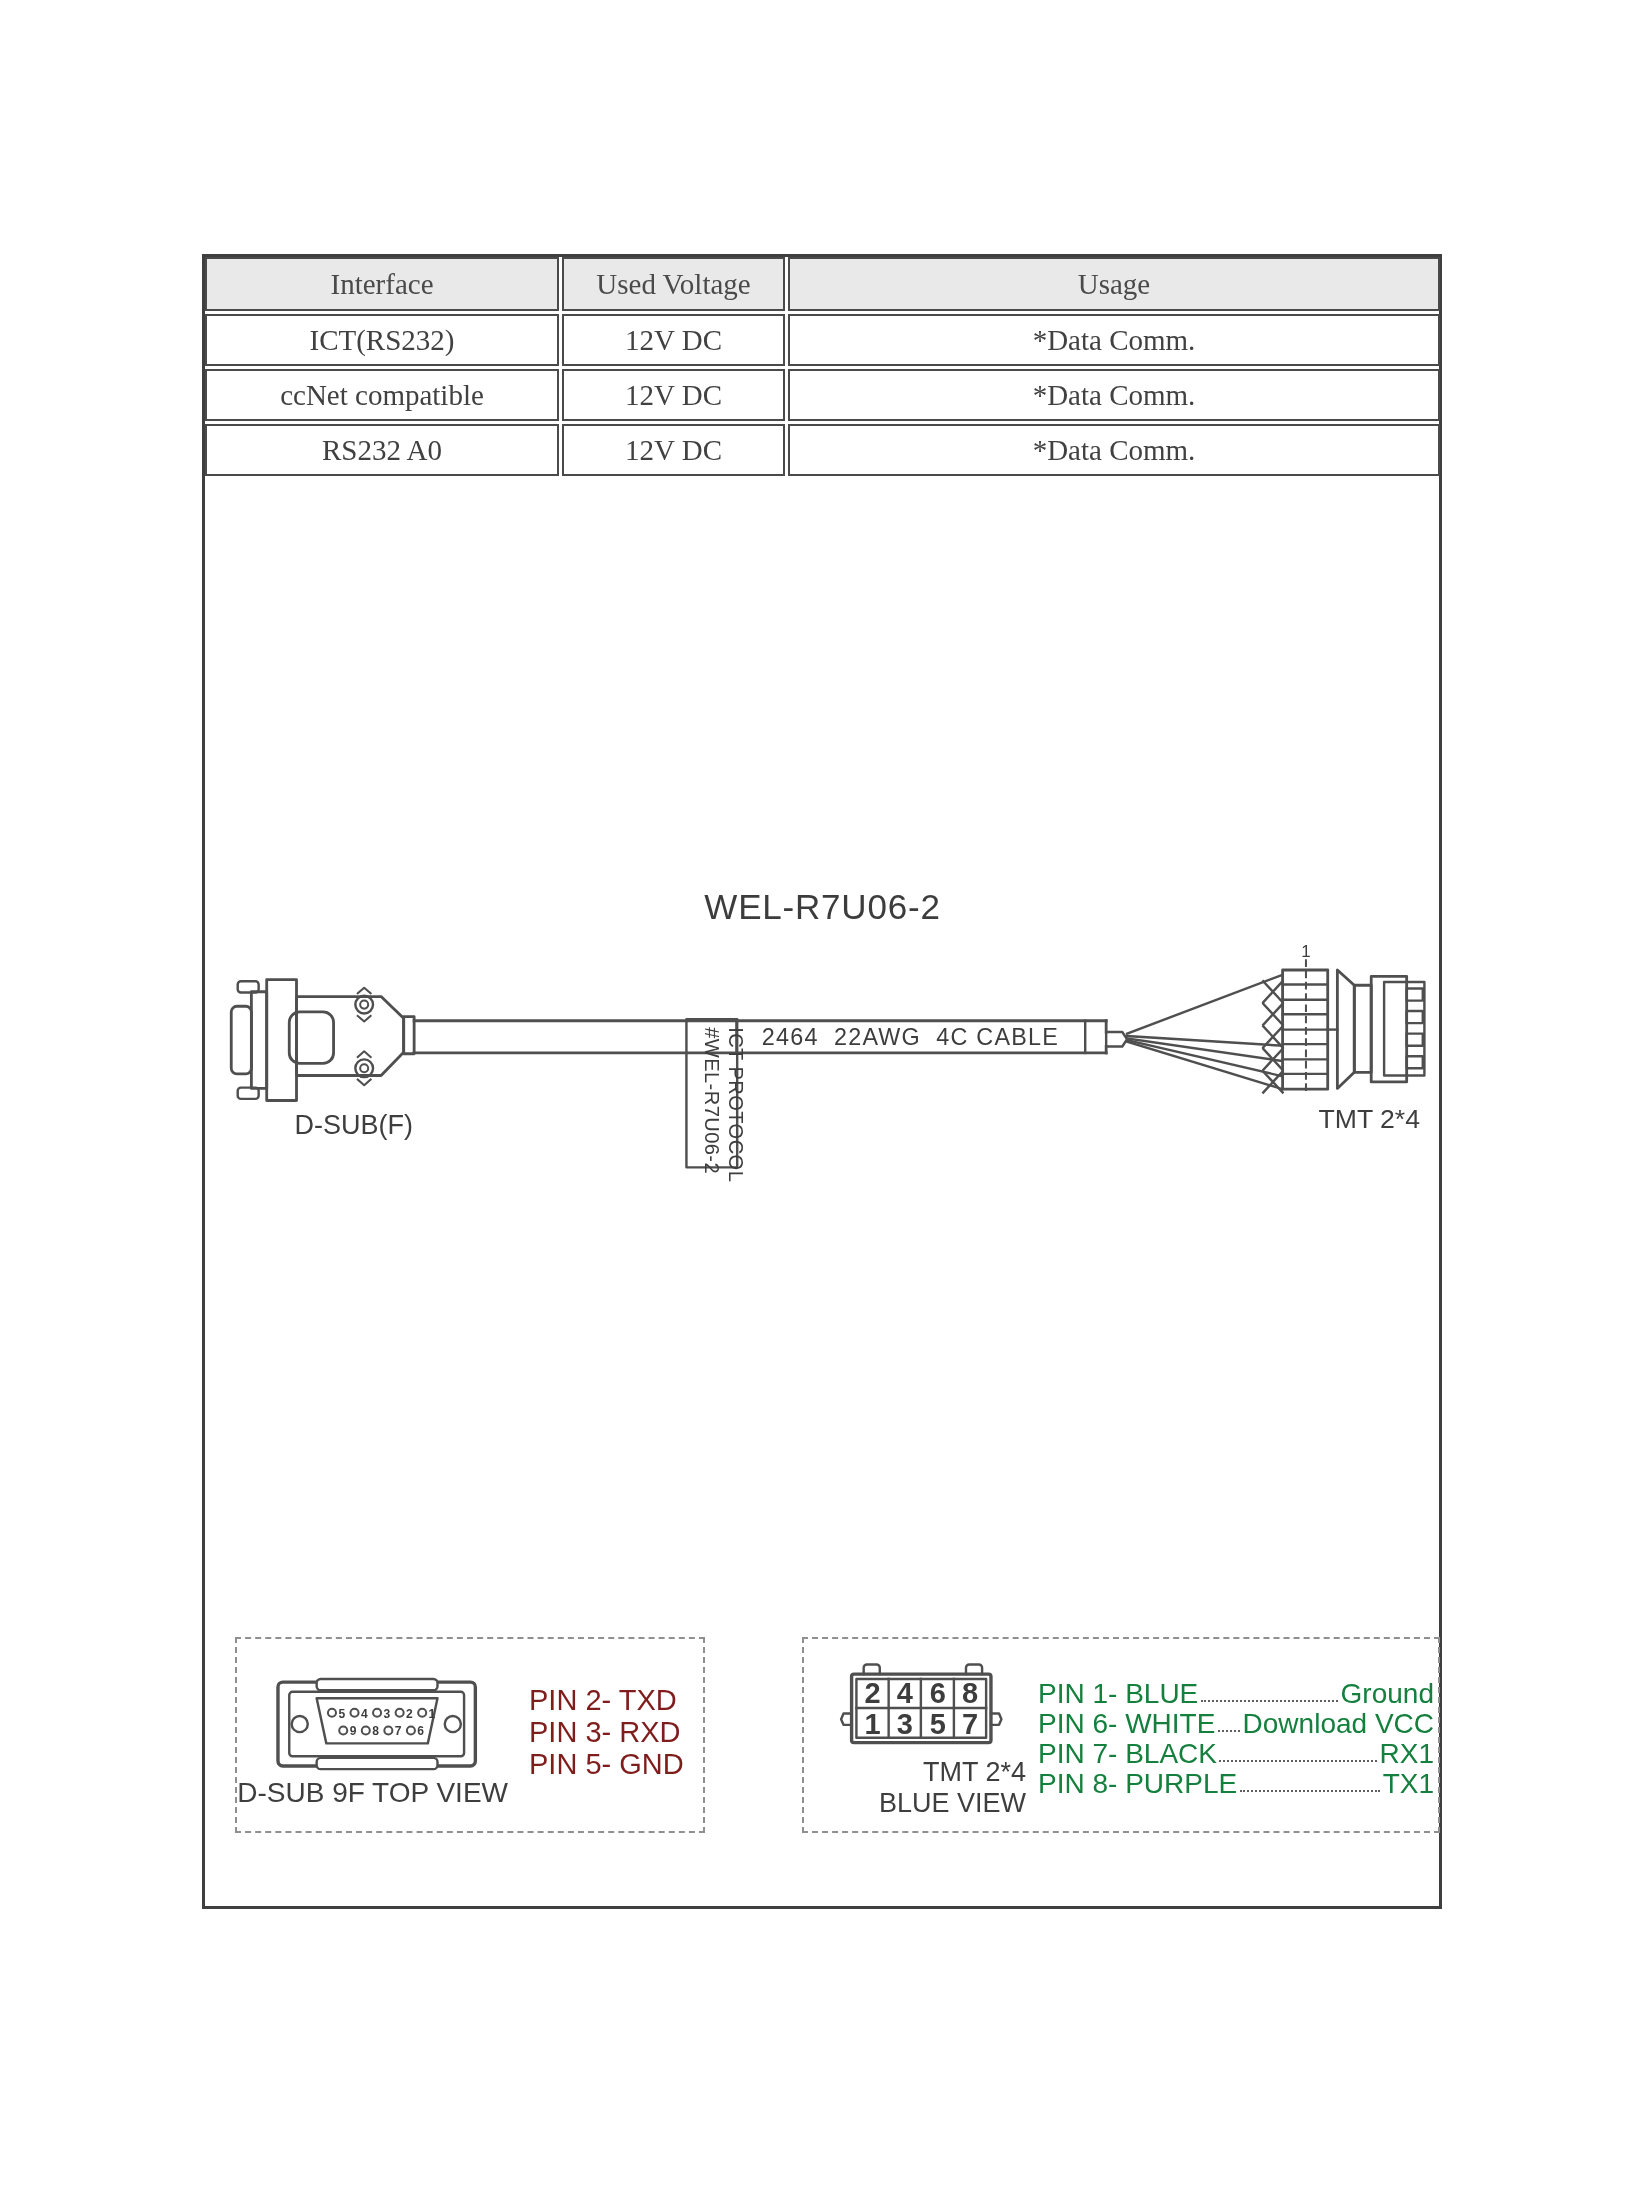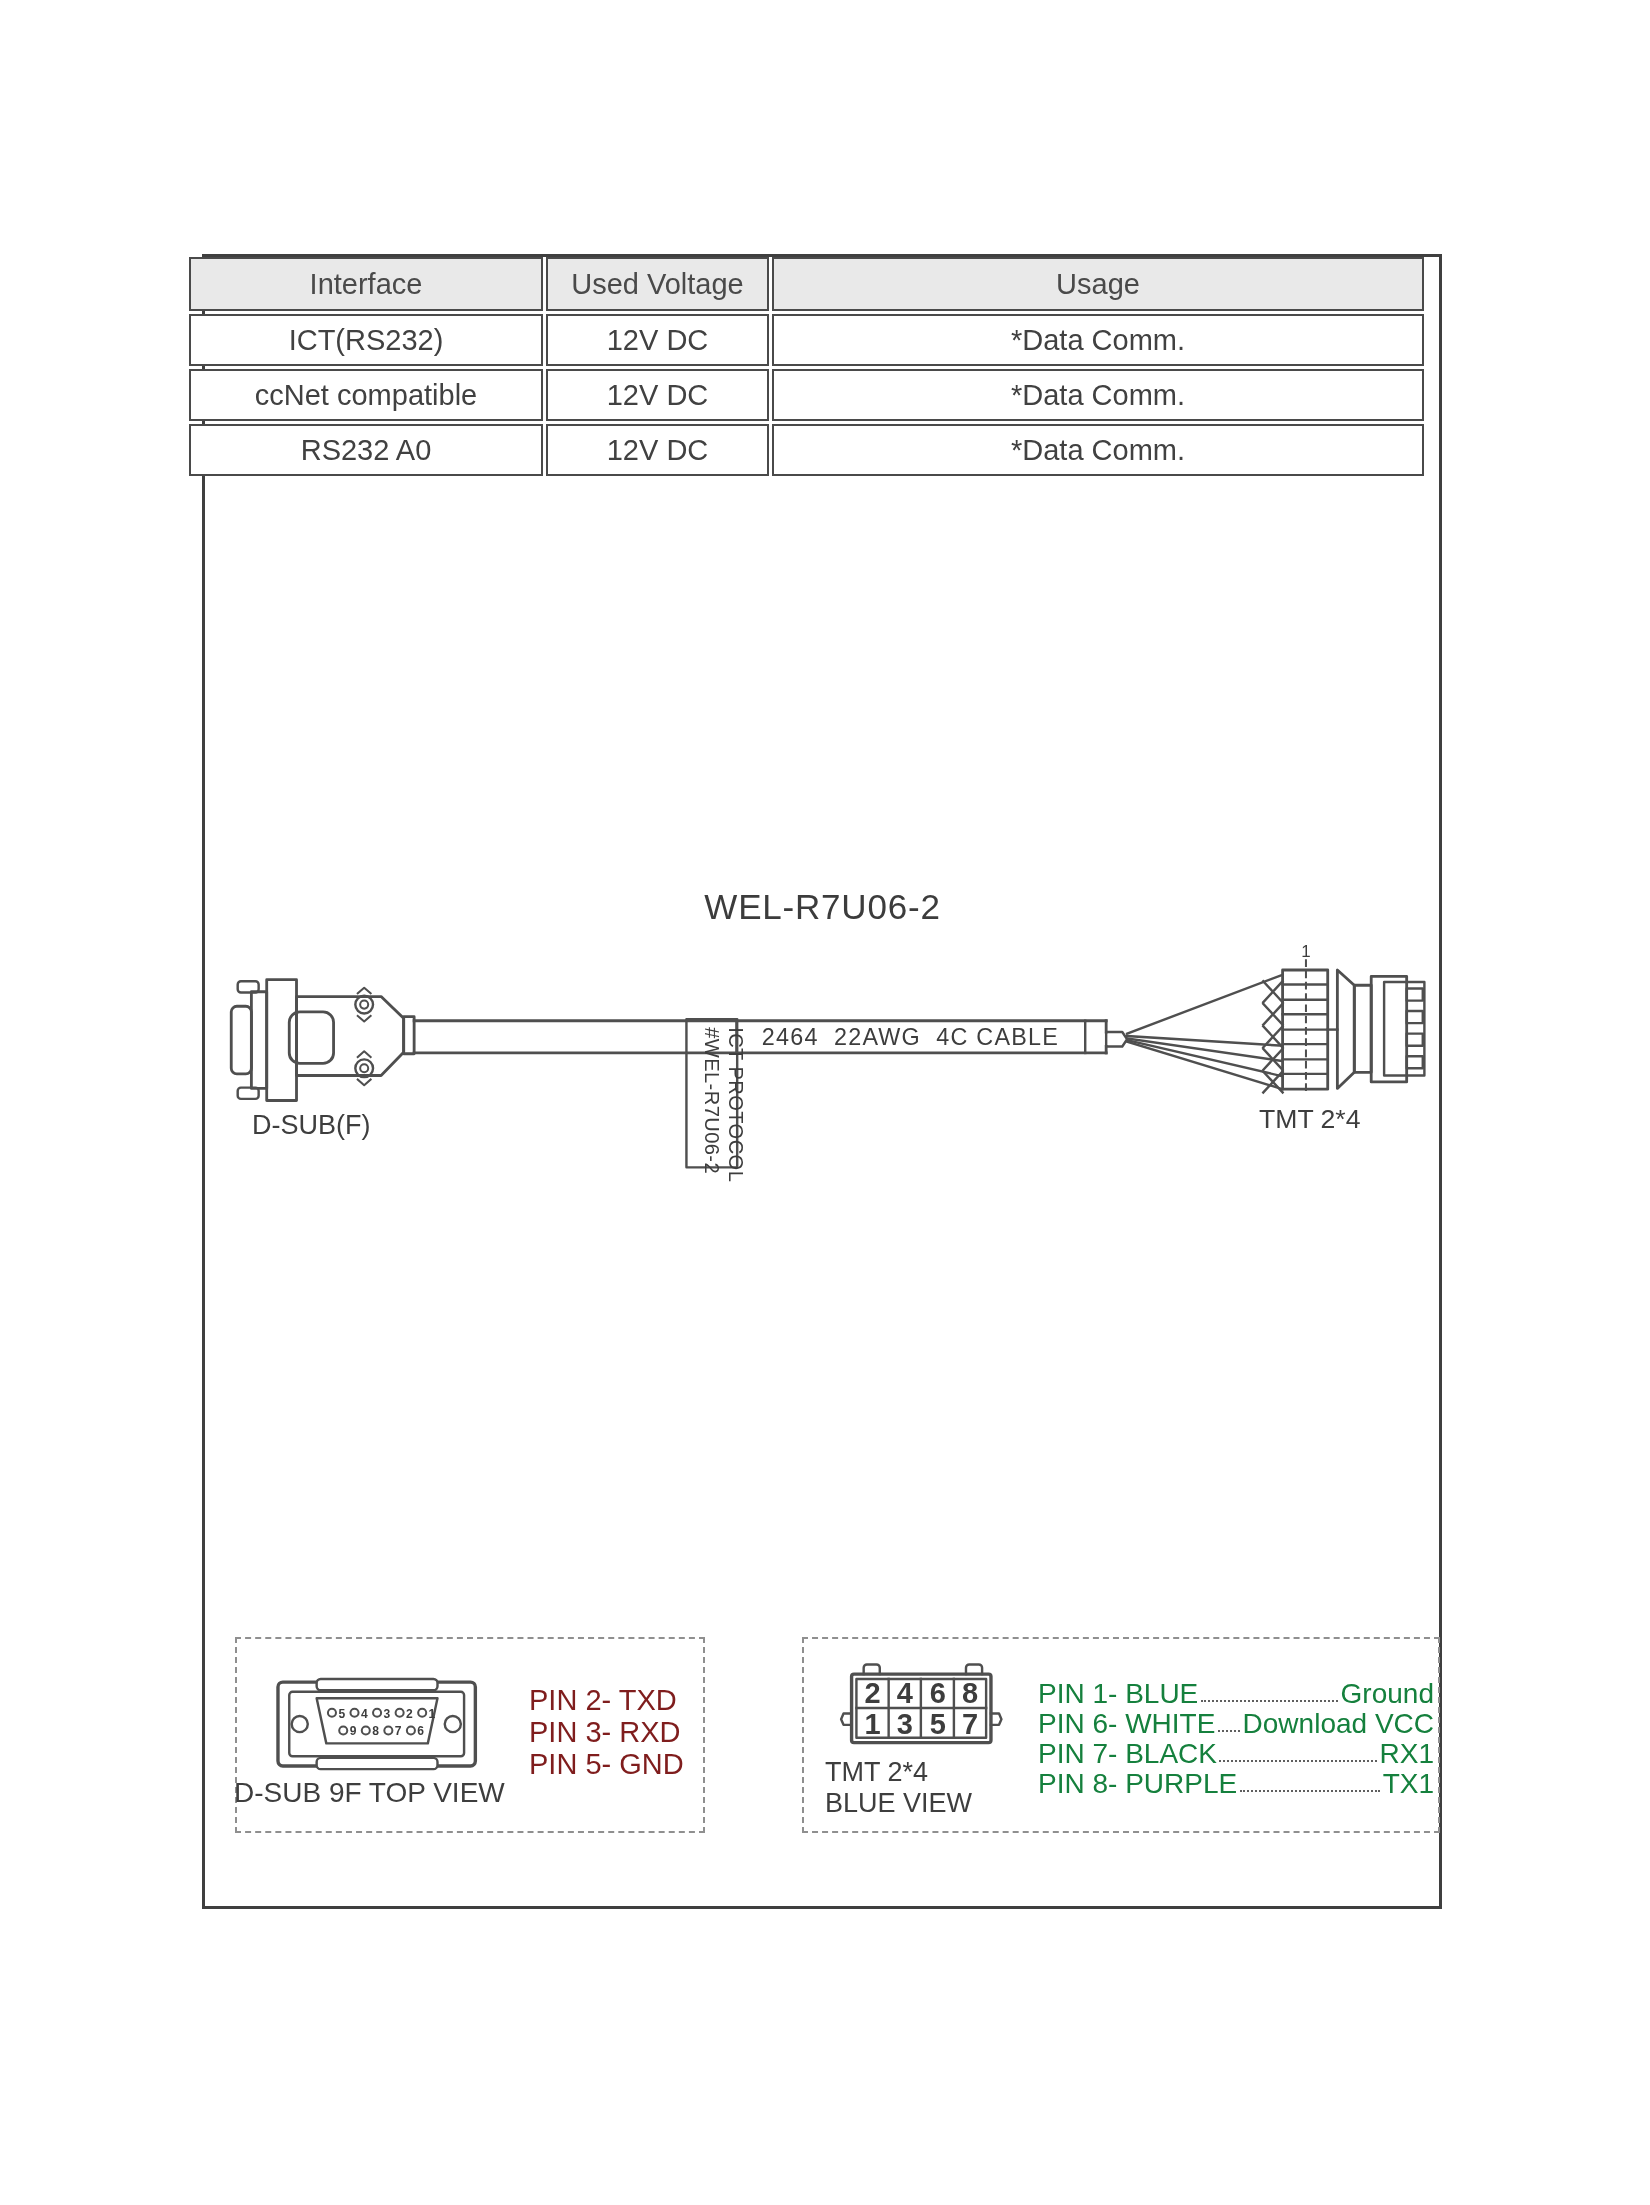--- a/index.html
+++ b/index.html
@@ -1,31 +1,31 @@
 <!DOCTYPE html>
 <html style="font-size:13px"><head>
 <meta charset="utf-8">
 <style>
   html,body{margin:0;padding:0;background:#fff;}
   .canvas{position:relative;width:1650px;height:2205px;background:#ffffff;overflow:hidden;
           font-family:"Liberation Sans",sans-serif;color:#3d3d3d;}
   .page-border{position:absolute;left:202px;top:254px;width:1234px;height:1649px;
                border:3.2px solid #3f3f3f;background:transparent;}
   
-  table.spec{position:absolute;left:186px;top:254px;width:1241px;
-             border-collapse:separate;border-spacing:3.2px;table-layout:fixed;}
+  table.spec{position:absolute;left:202px;top:254px;width:1241px;
+             border-collapse:separate;border-spacing:3.2px;table-layout:fixed;font-family:Liberation Serif, serif;}
   table.spec th,table.spec td{border:2.4px solid #4a4a4a;text-align:center;vertical-align:middle;
              font-size:29px;font-weight:400;padding:0;background:#ffffff;color:#414141;}
   table.spec th{height:50px;background:#e9e9e9;color:#4a4a4a;}
   table.spec td{height:48px;}
   .c1{width:350px;} .c2{width:219px;}
   
   .title{position:absolute;left:202px;top:887px;width:1241px;text-align:center;
          font-size:35px;letter-spacing:0.8px;color:#3c3c3c;}
-  .lbl{position:absolute;font-size:27px;color:#3e3e3e;text-align:left;white-space:nowrap;}
+  .lbl{position:absolute;font-size:27px;color:#3e3e3e;text-align:right;white-space:nowrap;}
   .dsub-label{left:252px;top:1110px;width:161px;}
   .tmt-label{left:1259px;top:1104px;width:161px;font-size:26.6px;}
   .dsub-caption{left:234px;top:1777px;width:274px;font-size:28px;}
   .tmt-caption1{left:825px;top:1757px;width:201px;}
   .tmt-caption2{left:825px;top:1788px;width:201px;}
   
   .dashed-box{position:absolute;border:2.4px dashed #8f8f8f;background:transparent;}
   .box1{left:235px;top:1637px;width:466px;height:192px;}
   .box2{left:802px;top:1637px;width:634px;height:192px;}
   

